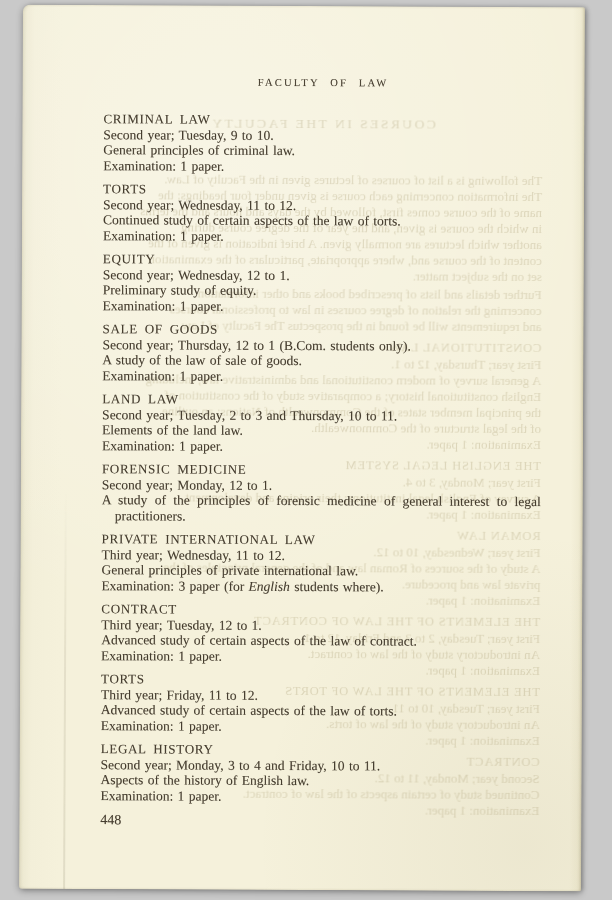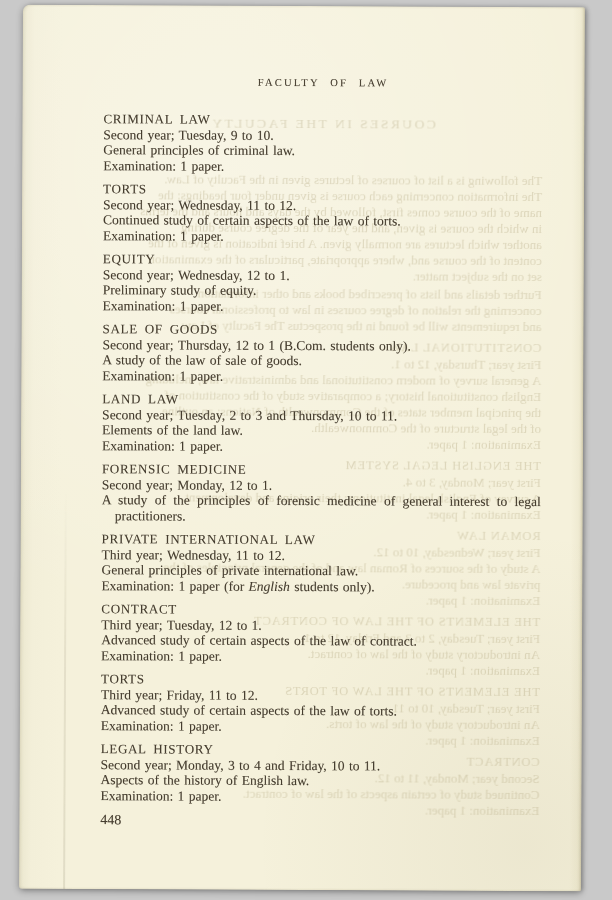--- a/index.html
+++ b/index.html
@@ -178,21 +178,21 @@
     <h3 class="course-title">FORENSIC MEDICINE</h3>
   <div class="line">Second year; Monday, 12 to 1.</div>
           <div class="line j">A study of the principles of forensic medicine of general interest to legal</div>
           <div class="line ind">practitioners.</div>
         </section>
 
   <section class="course">
     <h3 class="course-title">PRIVATE INTERNATIONAL LAW</h3>
   <div class="line">Third year; Wednesday, 11 to 12.</div>
           <div class="line">General principles of private international law.</div>
-          <div class="line"><span>Examination: 1 paper (for </span><i>English</i><span> students only).</span></div>
+          <div class="line"><span>Examination: 3 paper (for </span><i>English</i><span> students where).</span></div>
         </section>
 
   <section class="course">
     <h3 class="course-title">CONTRACT</h3>
   <div class="line">Third year; Tuesday, 12 to 1.</div>
           <div class="line">Advanced study of certain aspects of the law of contract.</div>
           <div class="line">Examination: 1 paper.</div>
         </section>
 
   <section class="course">

